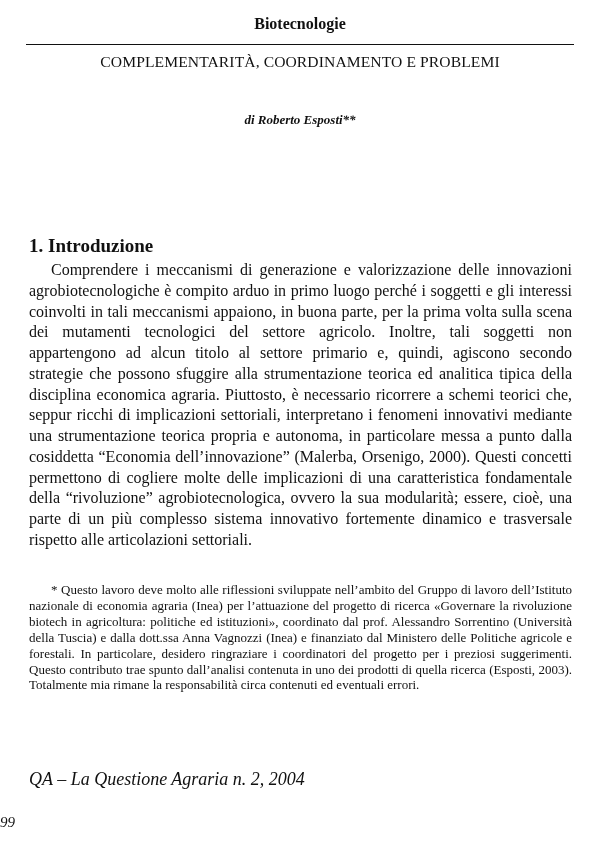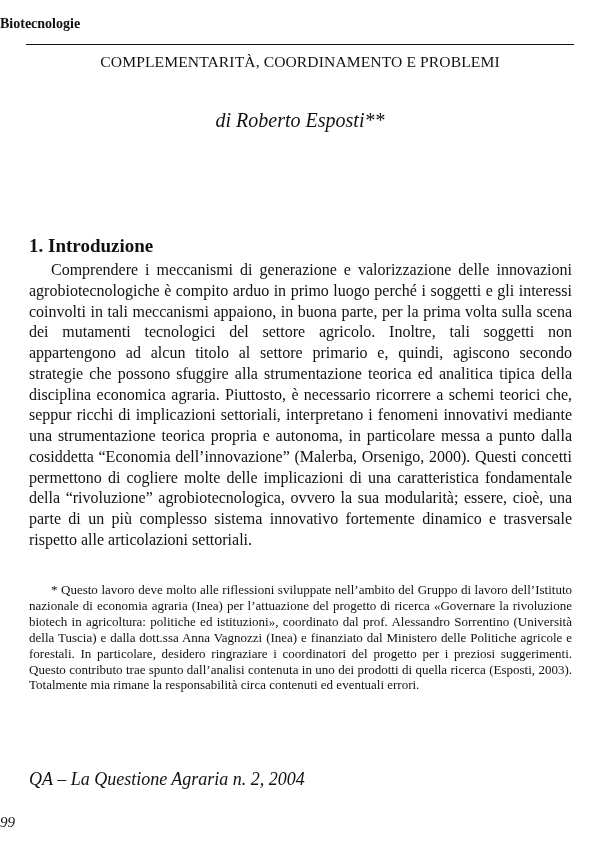--- a/index.html
+++ b/index.html
@@ -1,35 +1,35 @@
 <!DOCTYPE html>
 <html><head>
 <meta charset="utf-8">
 <style>
   html, body { margin: 0; padding: 0; background: #ffffff; }
   body {
     width: 600px; height: 849px; position: relative; overflow: hidden;
     font-family: "Liberation Serif", "DejaVu Serif", serif; color: #111;
   }
   .running-head {
-    position: absolute; top: 15px; left: 0; width: 600px; text-align: left;
-    font-weight: bold; font-size: 14px; line-height: 18px;
+    position: absolute; top: 15px; left: 0; width: 600px; text-align: center;
+    font-weight: bold; font-size: 16px; line-height: 18px;
   }
   .rule {
     position: absolute; top: 44px; left: 26px; width: 548px; height: 0;
     border-top: 1.3px solid #111;
   }
   .title {
     position: absolute; top: 52px; left: 0; width: 600px; text-align: center;
     font-size: 15.6px; line-height: 19px; letter-spacing: 0.1px;
   }
   .title .it { font-style: italic; }
   .author {
     position: absolute; top: 111px; left: 0; width: 600px; text-align: center;
-    font-style: italic; font-size: 20px; line-height: 18px;
+    font-style: italic; font-size: 13px; line-height: 18px; font-weight: bold;
   }
   .section-heading {
     position: absolute; top: 237px; left: 29px;
     font-weight: bold; font-size: 19px; line-height: 18px;
   }
   .body-text {
     position: absolute; top: 260px; left: 29px; width: 543px;
     font-size: 16px; line-height: 20.75px; text-align: justify; margin: 0;
     text-indent: 22px; hyphens: none;
   }

